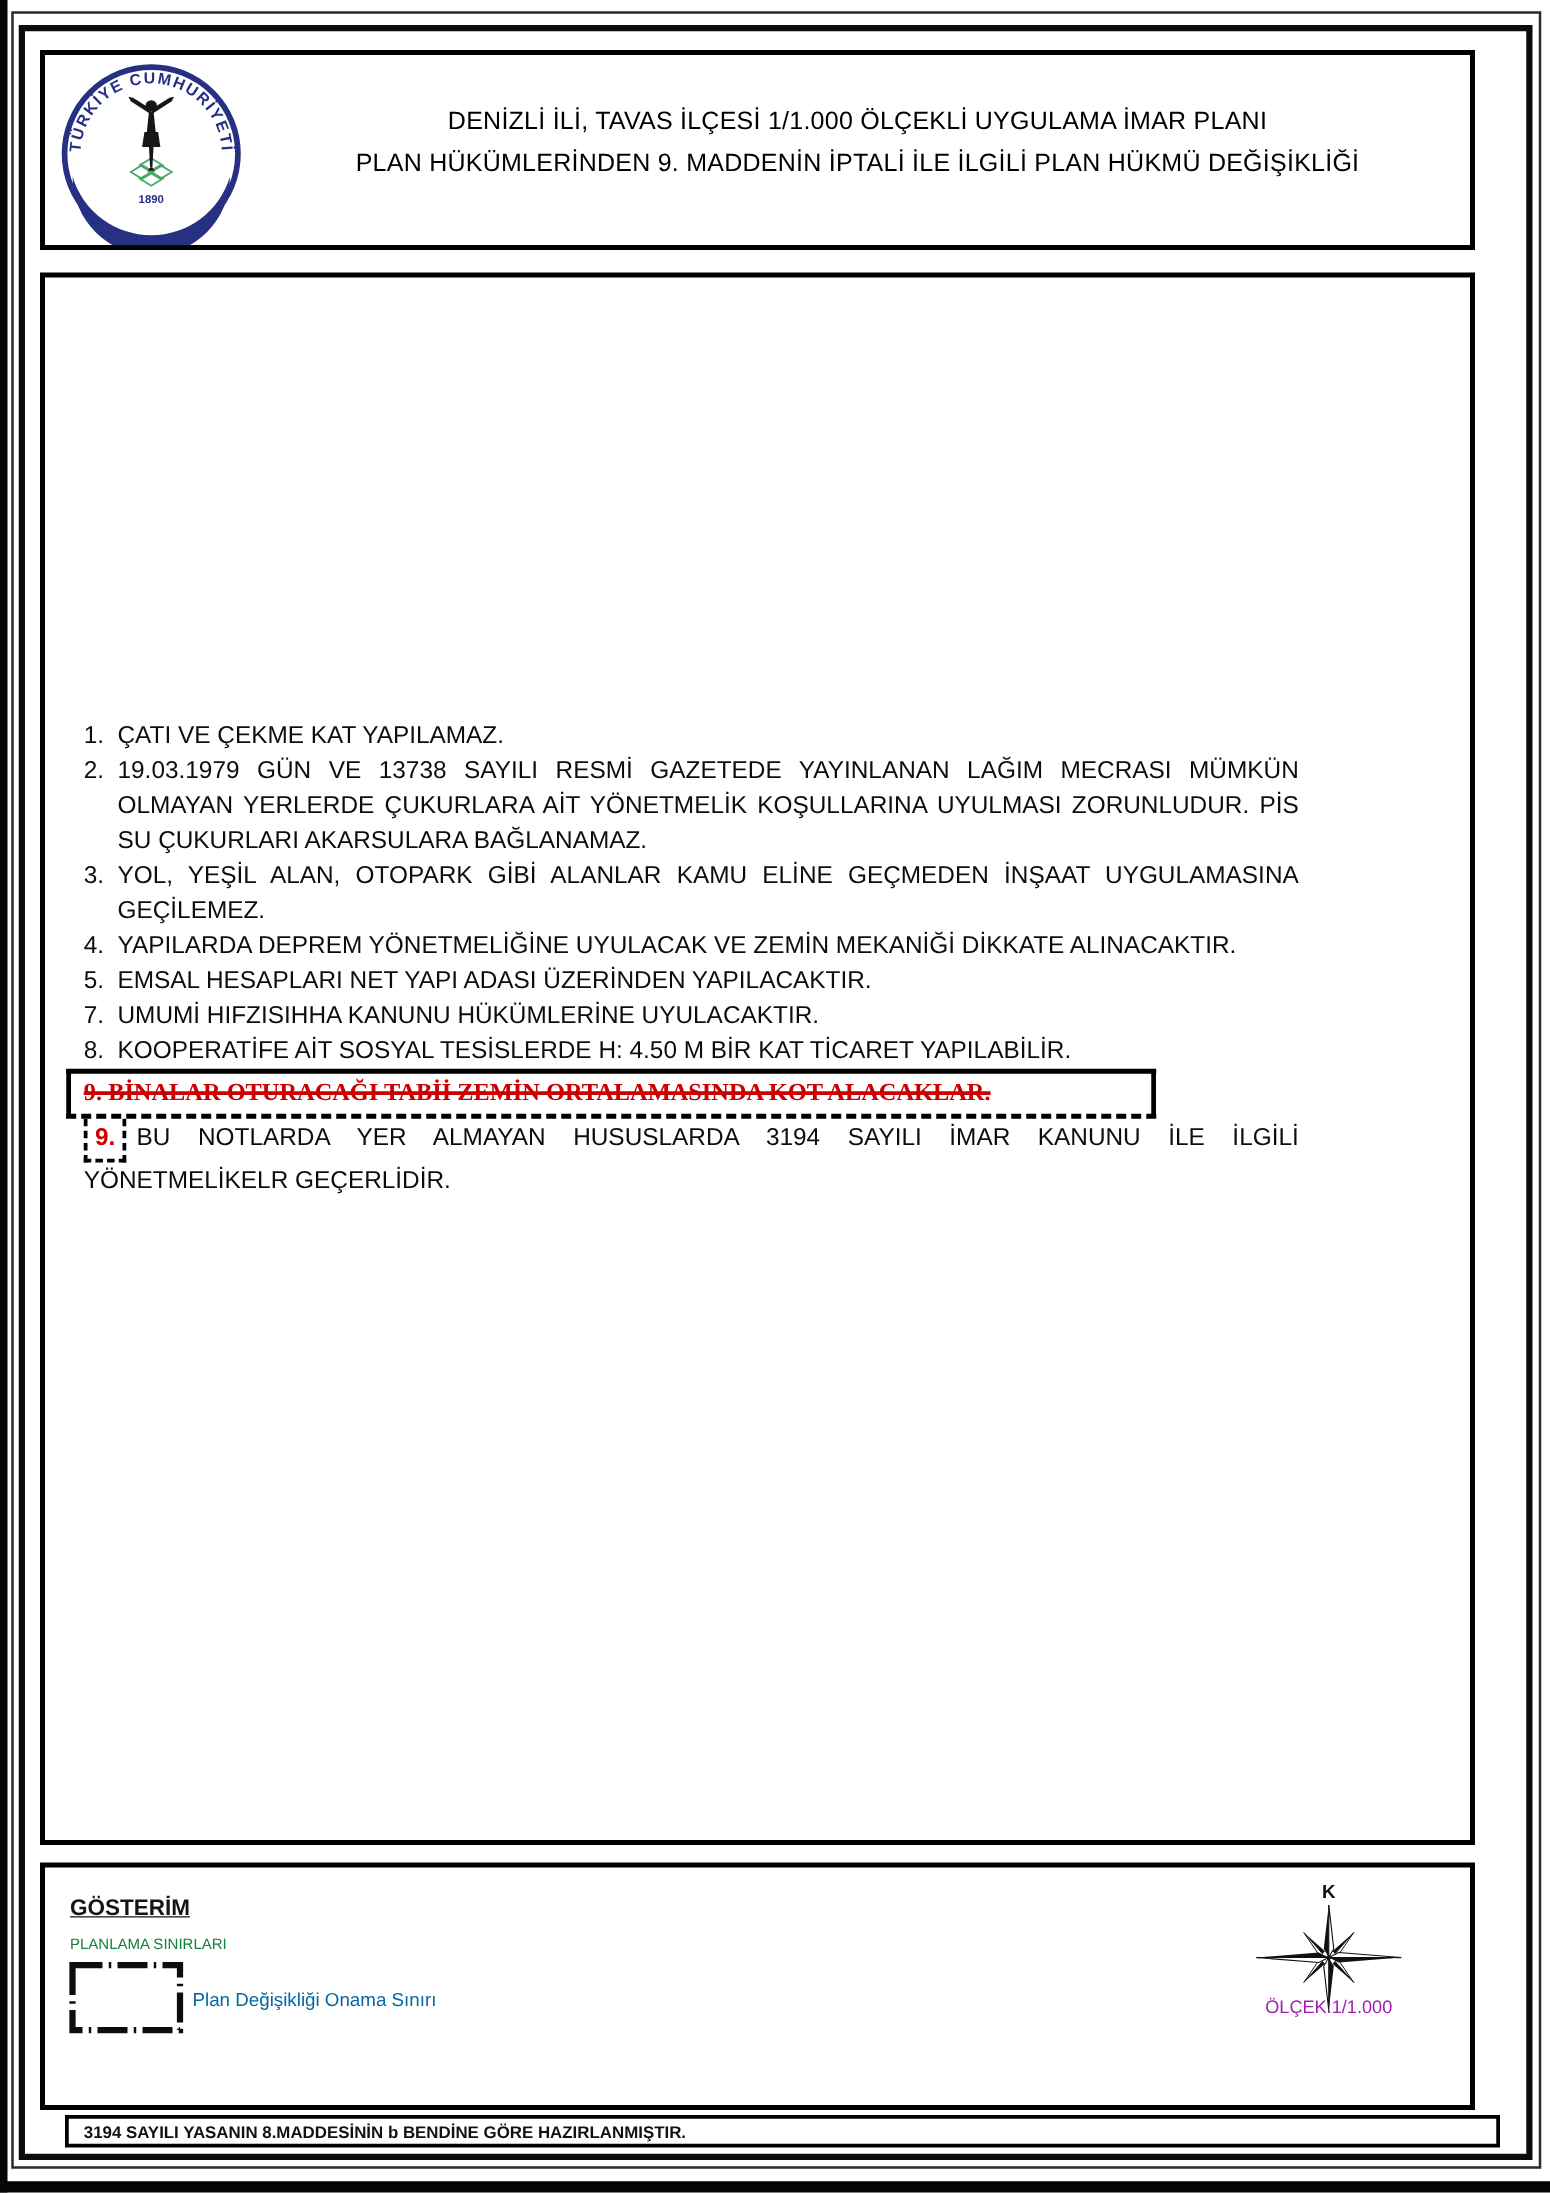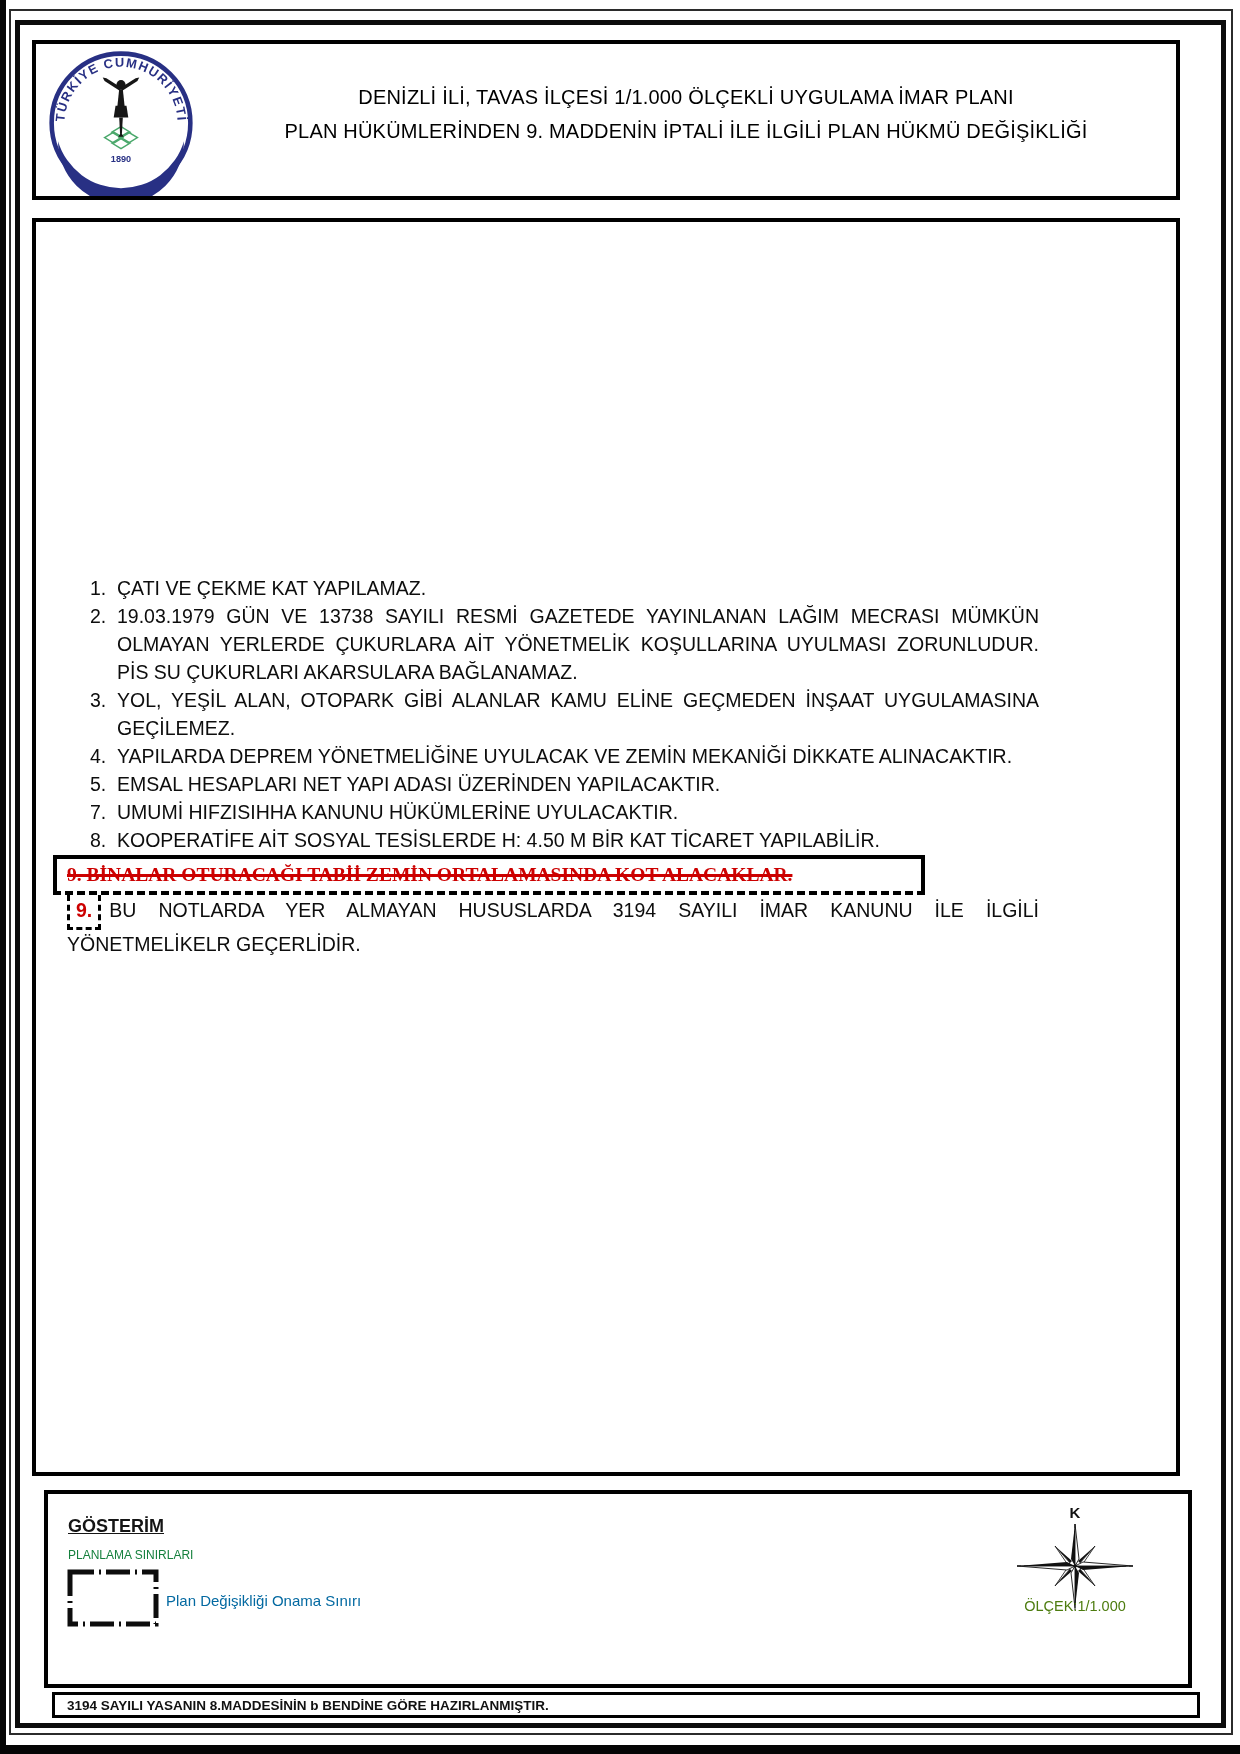--- a/index.html
+++ b/index.html
@@ -15,42 +15,42 @@
   .frame-thin{position:absolute;left:9px;top:9px;right:7px;bottom:19px;border:2px solid #2b2b2b;}
   .frame-thick{position:absolute;left:15px;top:20px;right:14px;bottom:26px;border:5px solid #0c0c0c;}
   
   .header-box{position:absolute;left:32px;top:40px;width:1148px;height:160px;border:4px solid #000;background:#fff;box-sizing:border-box;}
   .seal{position:absolute;left:12px;top:6px;width:146px;height:146px;}
   .titles{position:absolute;left:180px;right:20px;top:36px;text-align:center;}
   .title-line{font-size:20px;line-height:34px;color:#000000;letter-spacing:0.2px;white-space:nowrap;}
   
   .main-box{position:absolute;left:32px;top:218px;width:1148px;height:1258px;border:4px solid #000;background:#fff;box-sizing:border-box;}
   .provisions{position:absolute;left:31px;top:352px;width:972px;font-size:19.5px;line-height:28px;color:#0d0d0d;}
-  .prov-item{text-align:justify;padding-left:27px;text-indent:-27px;margin-left:23px;}
+  .prov-item{text-align:justify;padding-left:27px;text-indent:-27px;}
   .prov-num{display:inline-block;width:27px;text-indent:0;}
   .cancelled-box{
     margin-left:-14px;margin-top:1px;width:846px;
     border-top:4px solid #000;border-left:4px solid #000;border-right:4px solid #000;
     border-bottom:4px dashed #000;
     padding:1px 8px 2px 10px;box-sizing:content-box;
   }
   .cancelled-text{color:#cc0000;font-weight:bold;text-decoration:line-through;text-decoration-thickness:3px;white-space:nowrap;font-family:Liberation Serif, serif;}
   .replacement-item{margin-top:0;text-align:justify;}
   .replacement-num{
     color:#cc0000;font-weight:bold;border:3px dashed #000;border-top:none;
     padding:1px 6px 3px 6px;margin-right:8px;display:inline-block;
   }
   
-  .legend-box{position:absolute;left:32px;top:1490px;width:1148px;height:198px;border:4px solid #000;background:#fff;box-sizing:border-box;margin-left:12px;}
+  .legend-box{position:absolute;left:32px;top:1490px;width:1148px;height:198px;border:4px solid #000;background:#fff;box-sizing:border-box;}
   .legend-title{position:absolute;left:20px;top:22px;font-size:18px;font-weight:bold;text-decoration:underline;color:#151515;}
   .legend-subtitle{position:absolute;left:20px;top:54px;font-size:12px;color:#15803d;}
   .legend-symbol{position:absolute;left:18px;top:74px;}
   .legend-symbol-label{position:absolute;left:118px;top:98px;font-size:15px;color:#0369a1;}
   .compass{position:absolute;right:38px;top:8px;width:150px;height:128px;}
-  .scale-label{position:absolute;right:28px;top:104px;width:170px;text-align:center;font-size:14.5px;color:#4d7c0f;}
+  .scale-label{position:absolute;right:28px;top:104px;width:170px;text-align:center;font-size:14.5px;color:#a21caf;}
   
   .footer-bar{position:absolute;left:32px;top:1692px;width:1148px;height:26px;border:3px solid #000;background:#fff;box-sizing:border-box;margin-left:20px;}
   .footer-text{position:absolute;left:12px;top:3px;font-size:13.5px;font-weight:bold;color:#111;}
 </style>
 </head>
 <body>
 
 <div class="edge-left"></div>
 <div class="edge-bottom"></div>
 <div class="frame-thin"></div>

